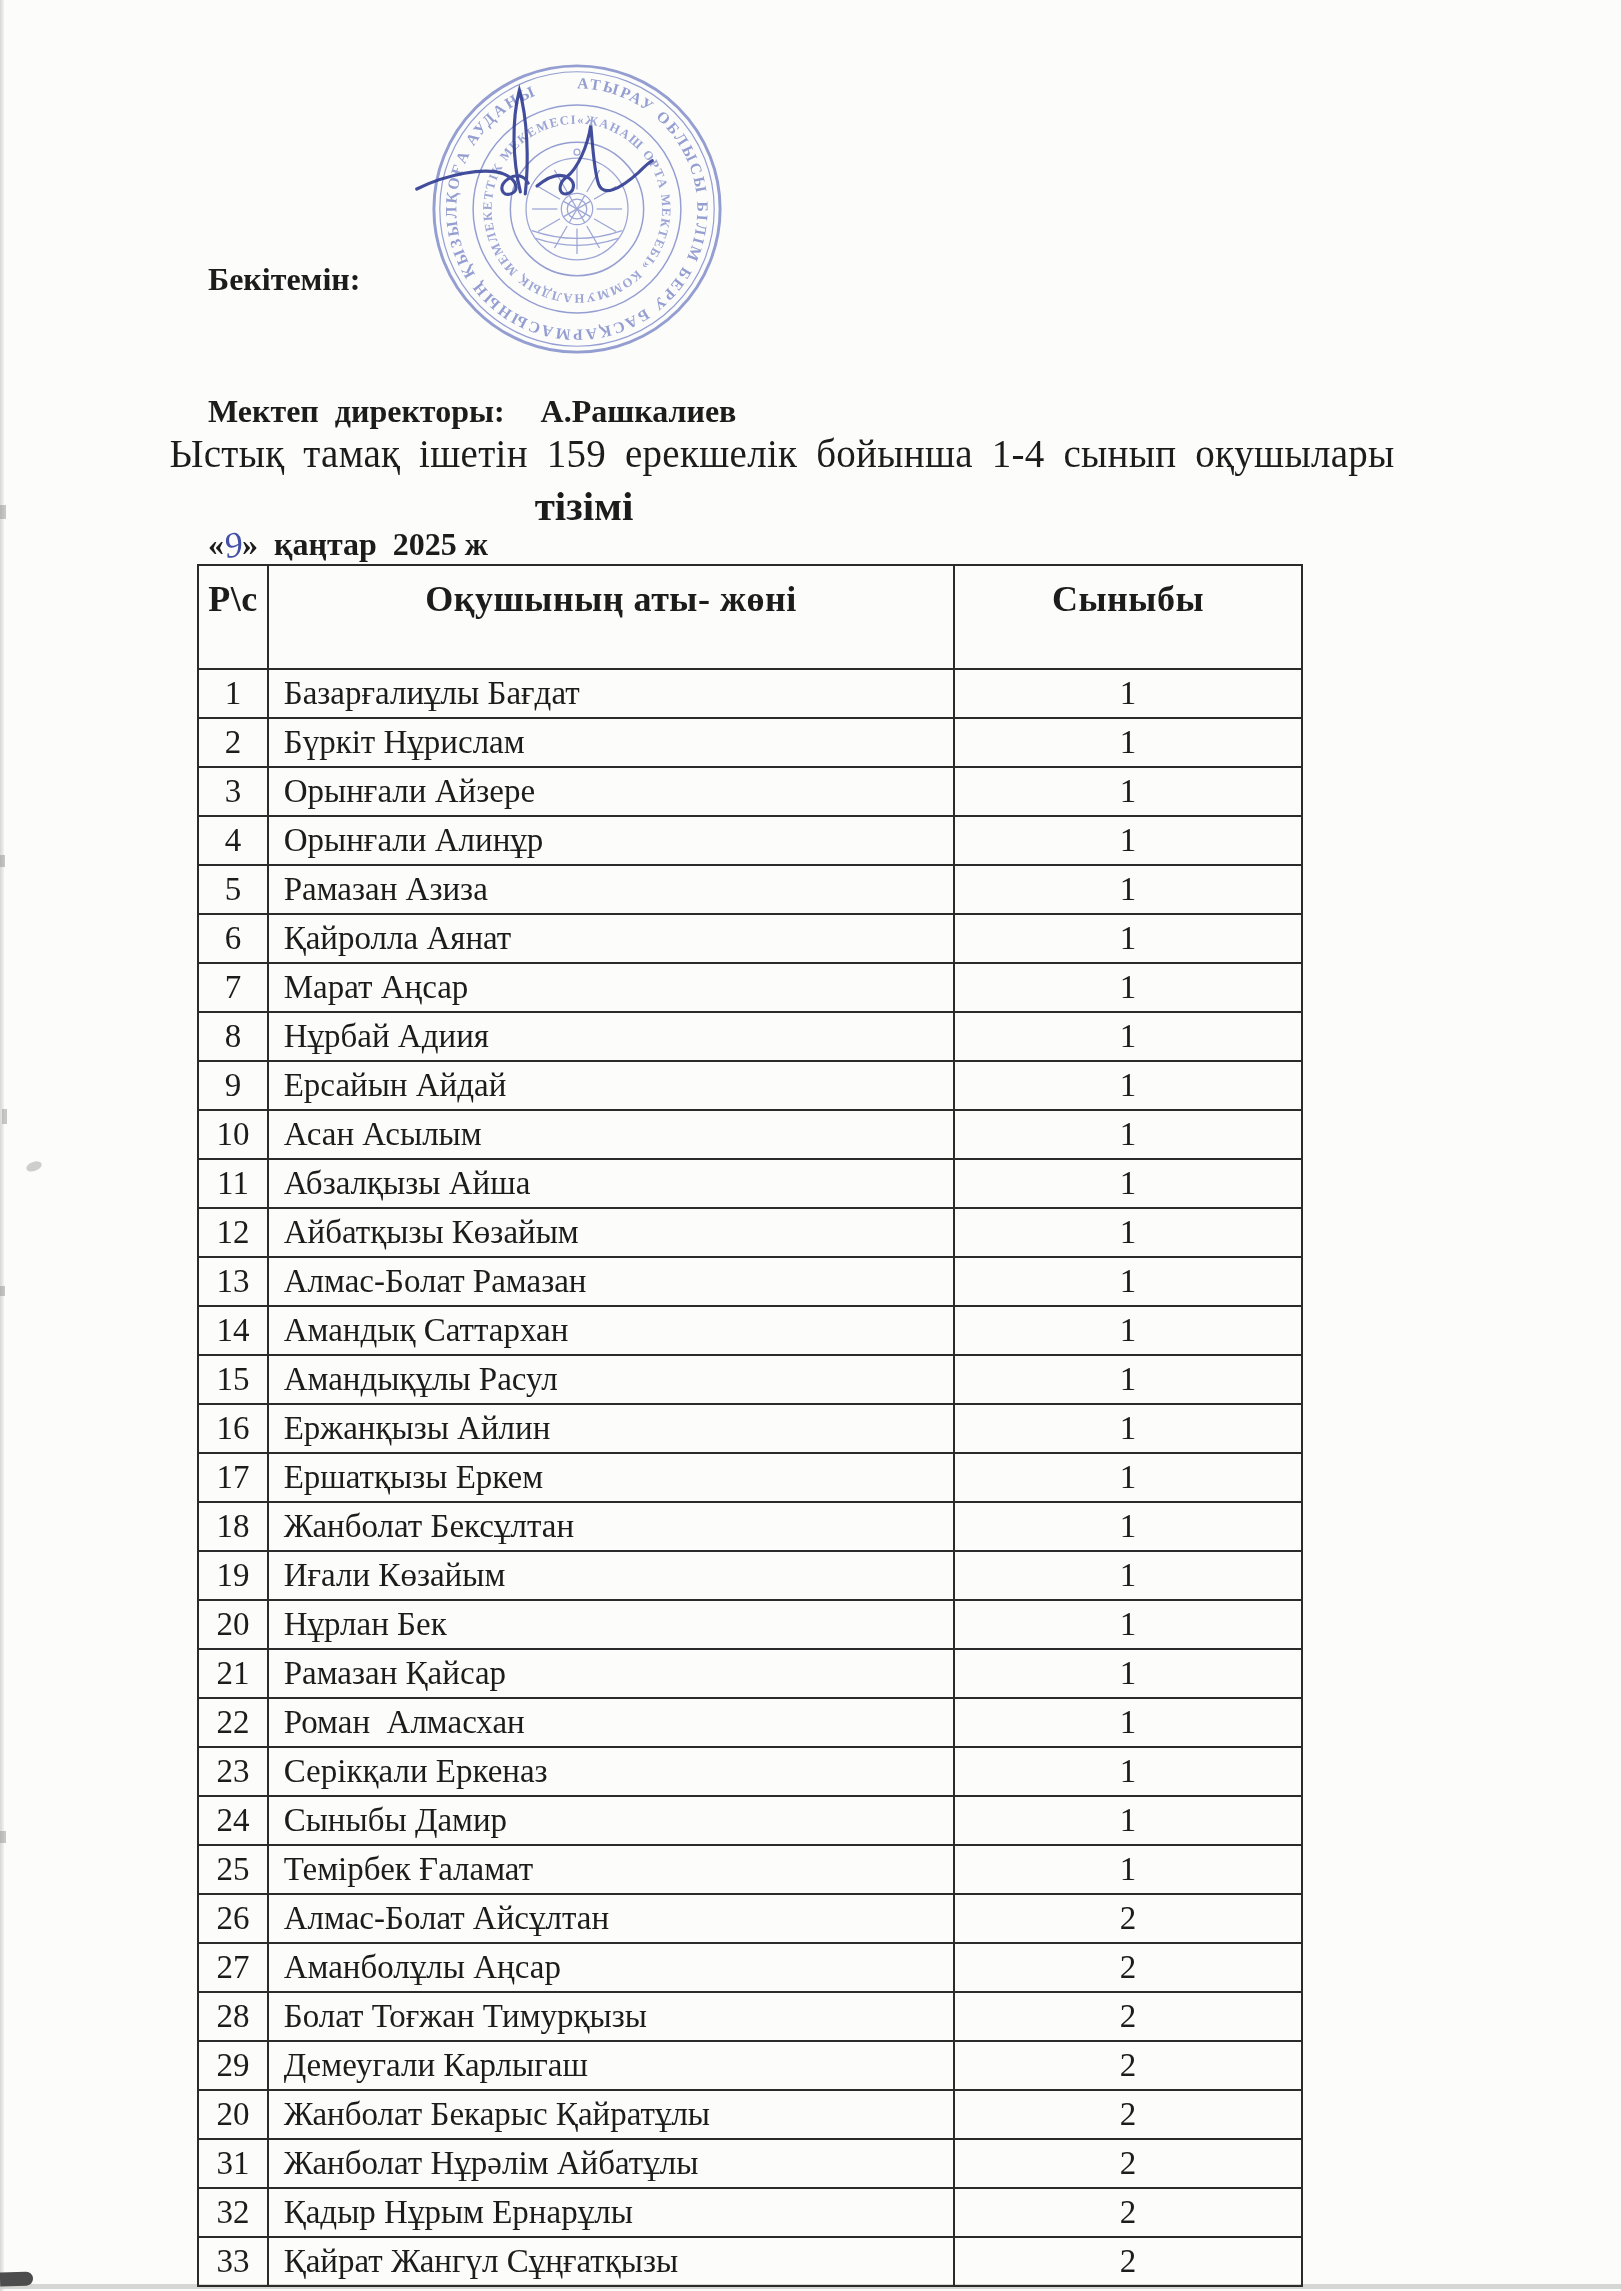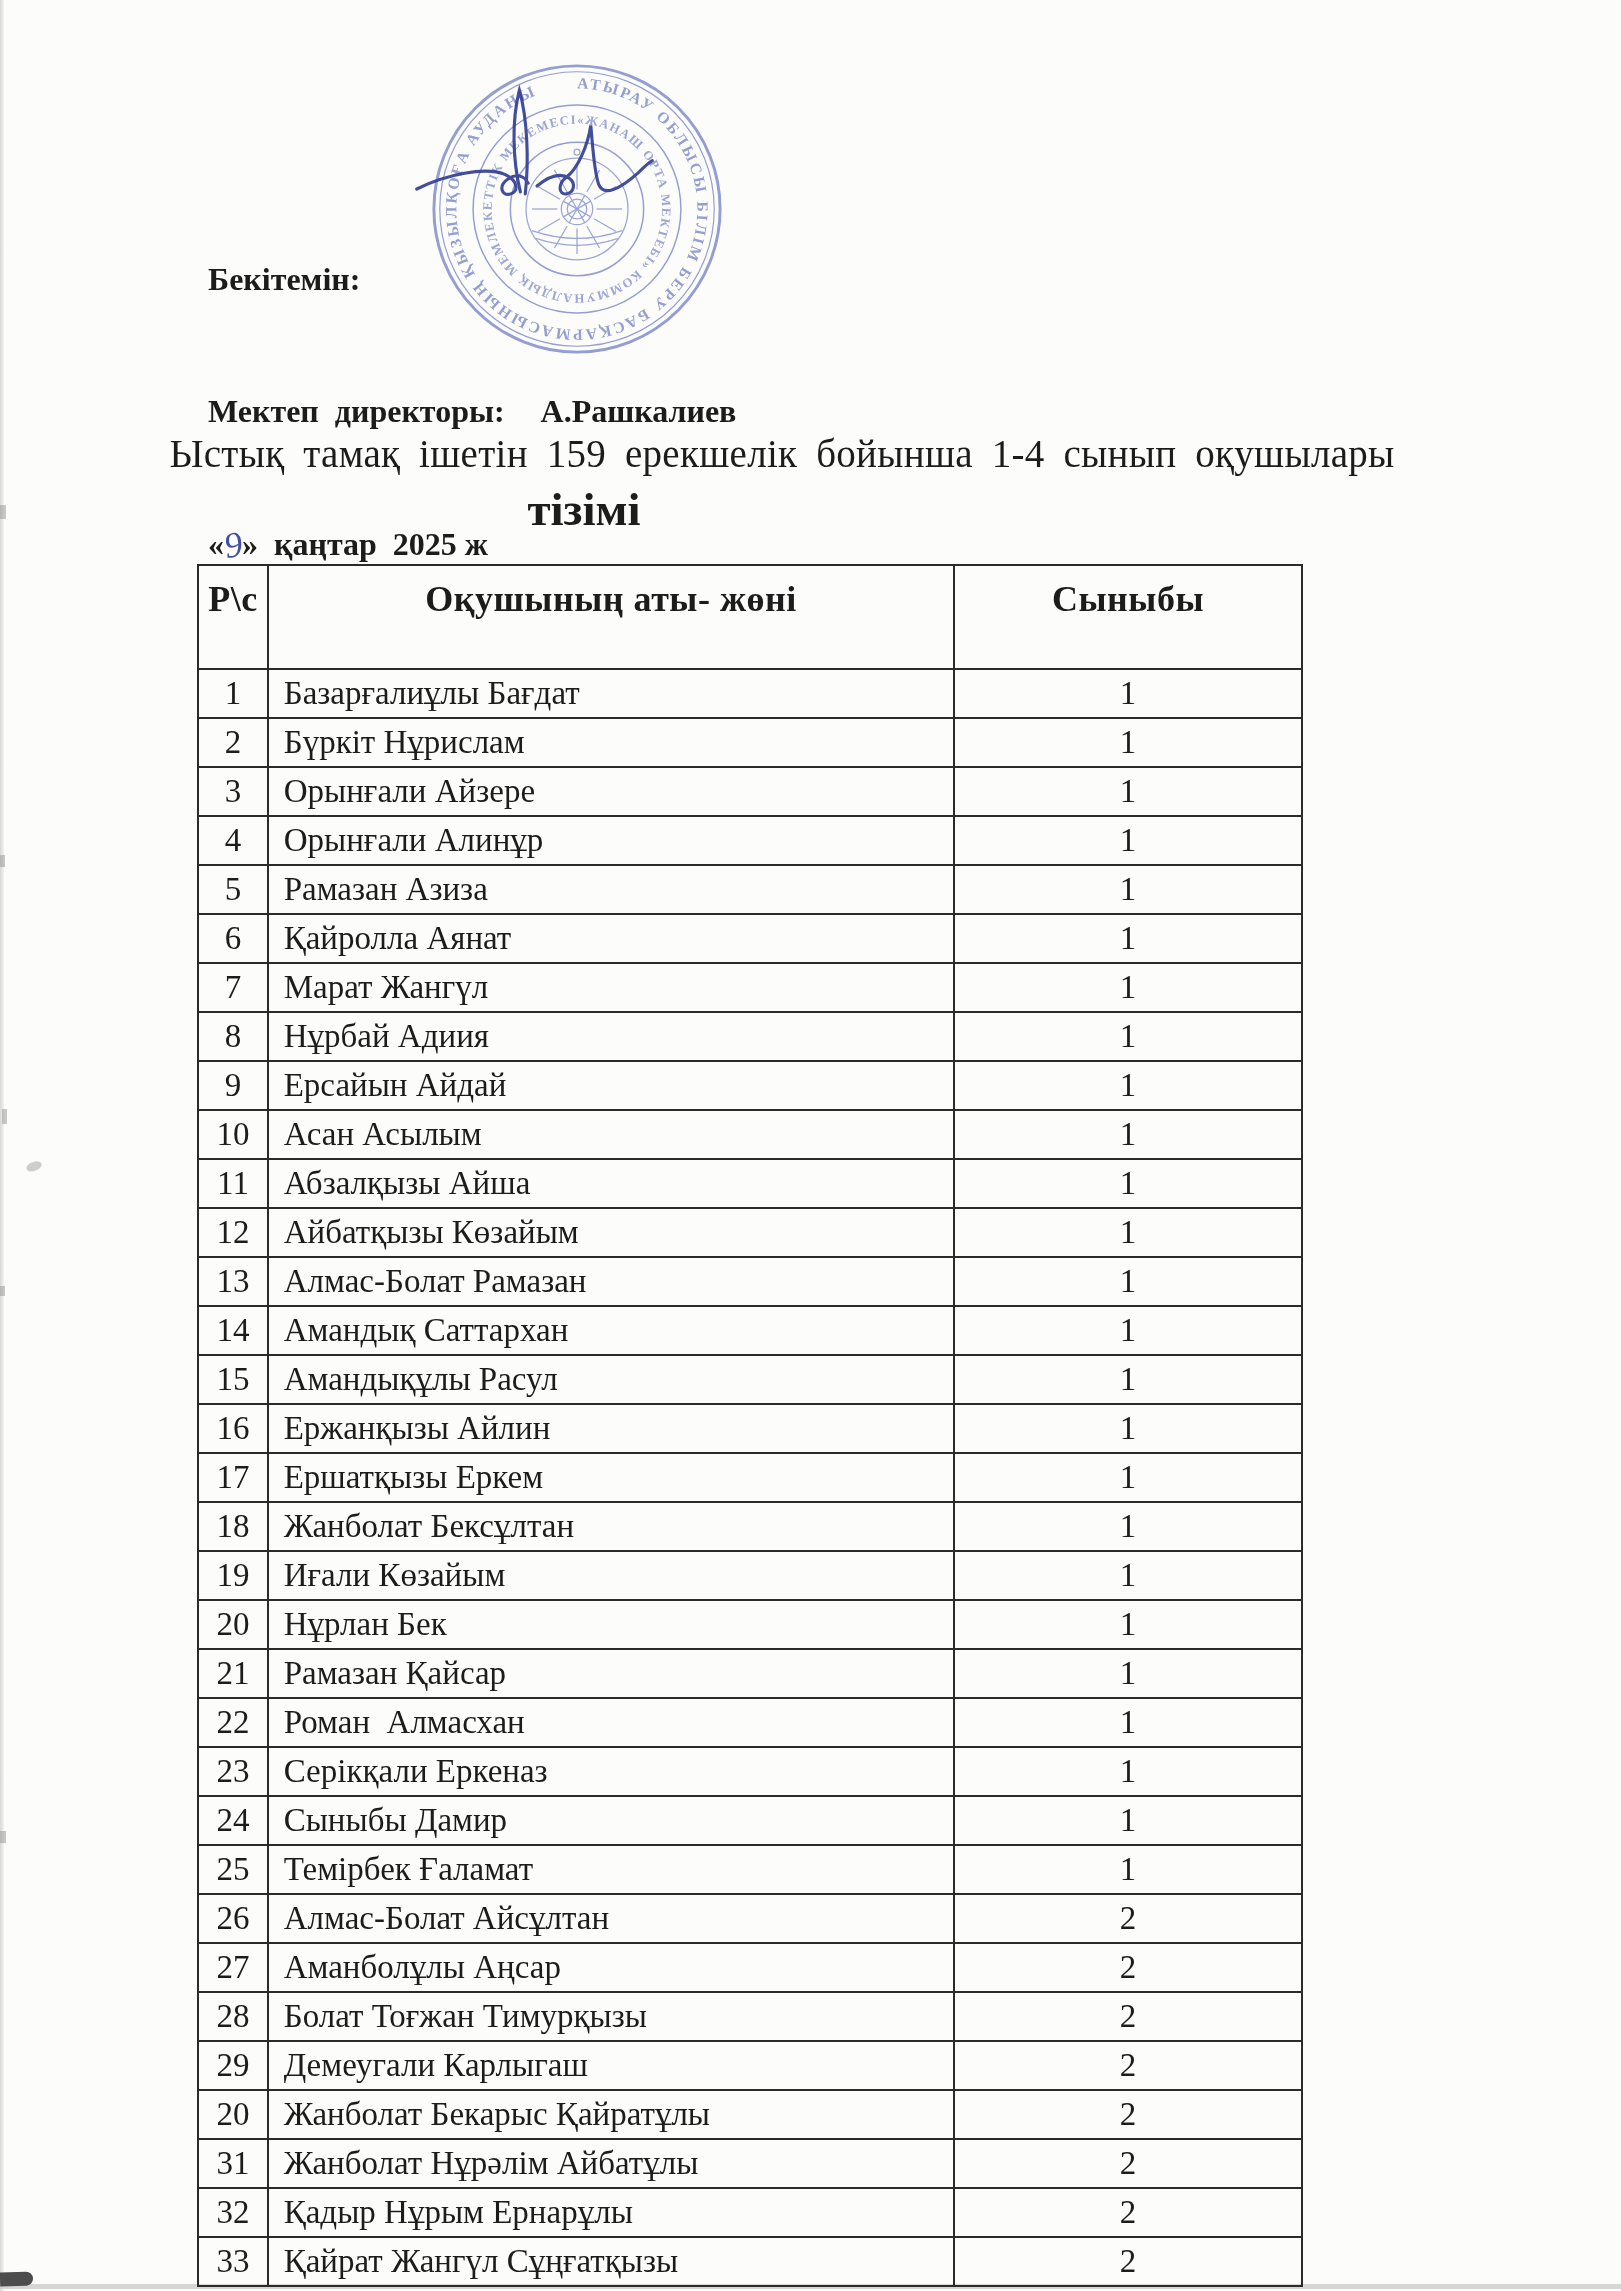--- a/index.html
+++ b/index.html
@@ -37,21 +37,21 @@
     z-index:6;
   }
   
   .doc-title-line1{
     position:absolute;left:782px;top:431px;transform:translateX(-50%);
     font-size:39px;font-weight:normal;white-space:nowrap;
     word-spacing:8.8px;letter-spacing:0.3px;z-index:5;
   }
   .doc-title-line2{
     position:absolute;left:584px;top:482px;transform:translateX(-50%);
-    font-size:47px;font-weight:bold;white-space:nowrap;z-index:5;
+    font-size:41px;font-weight:bold;white-space:nowrap;z-index:5;
   }
   
   table.students{
     position:absolute;left:197px;top:564px;
     width:1104px;border-collapse:collapse;table-layout:fixed;
     z-index:5;
     padding-left:27px;
   }
   table.students td,table.students th{
     border:2px solid #2b2b2b;
@@ -191,21 +191,21 @@
         <td class="c-name">Рамазан Азиза</td>
         <td class="c-grade">1</td>
       </tr>
         <tr class="data-row">
         <td class="c-no">6</td>
         <td class="c-name">Қайролла Аянат</td>
         <td class="c-grade">1</td>
       </tr>
         <tr class="data-row">
         <td class="c-no">7</td>
-        <td class="c-name">Марат Жангүл</td>
+        <td class="c-name">Марат Аңсар</td>
         <td class="c-grade">1</td>
       </tr>
         <tr class="data-row">
         <td class="c-no">8</td>
         <td class="c-name">Нұрбай Адиия</td>
         <td class="c-grade">1</td>
       </tr>
         <tr class="data-row">
         <td class="c-no">9</td>
         <td class="c-name">Ерсайын Айдай</td>

